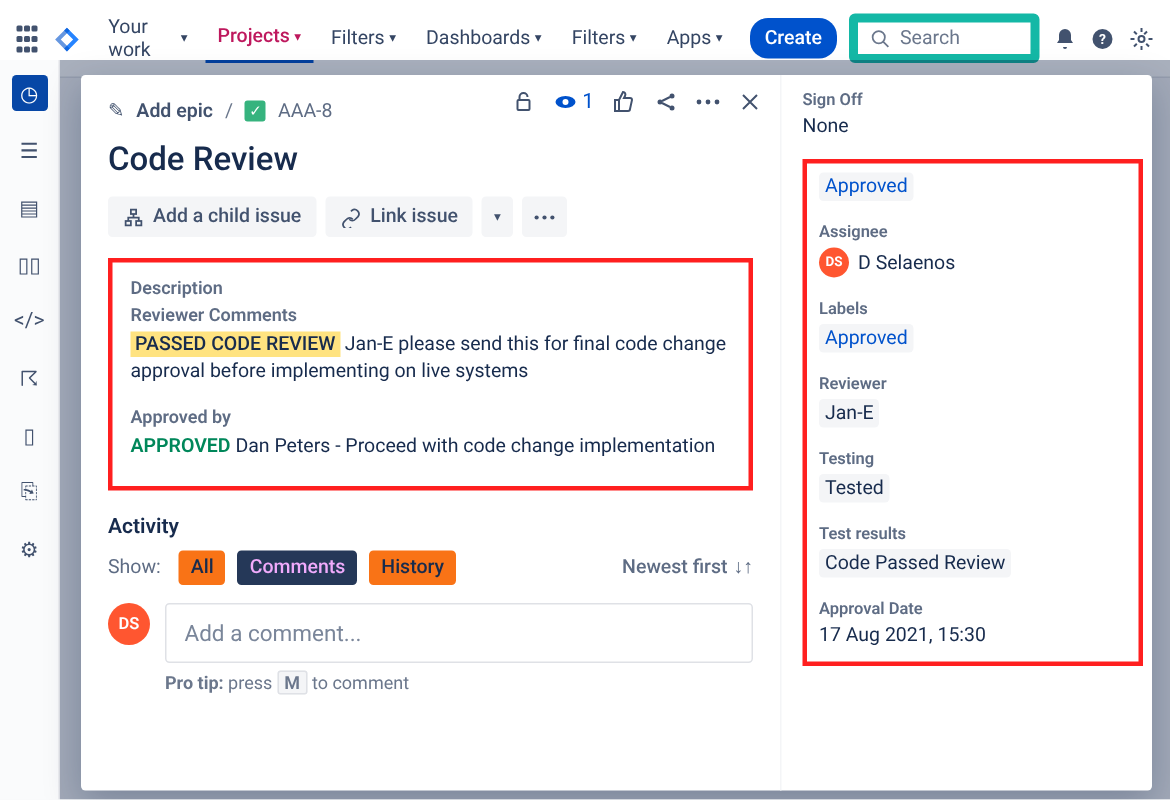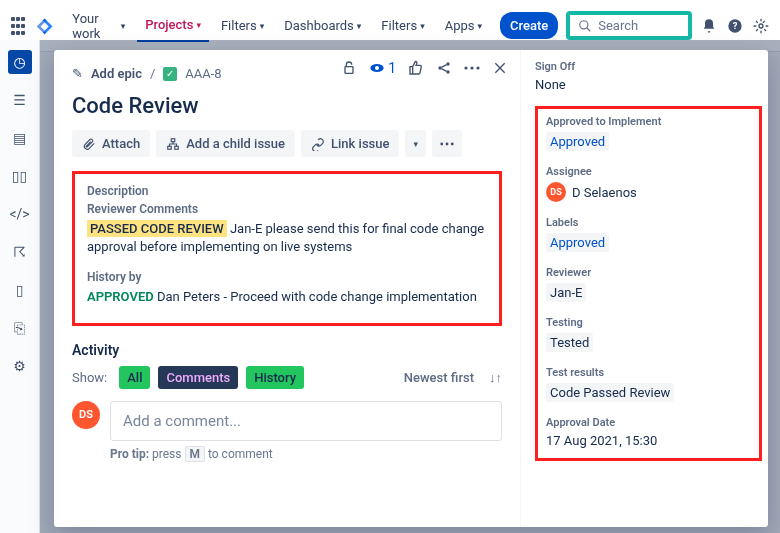--- a/index.html
+++ b/index.html
@@ -6,21 +6,21 @@
   body{background:#f4f5f7;color:#172b4d;font-size:14px;width:780px;height:533px;overflow:hidden;position:relative}
   .topnav{height:52px;background:#fff;border-bottom:1px solid #dfe1e6;display:flex;align-items:center;padding:0 10px;gap:4px}
   .topnav .grid{width:20px;height:20px;display:flex;flex-wrap:wrap;gap:1px;align-items:center;justify-content:center;cursor:pointer}
   .topnav .grid span{width:4px;height:4px;background:#42526e;border-radius:1px}
   .nav-logo{color:#0052cc;font-size:18px;margin:0 6px}
   .nav-item{color:#344563;font-size:13px;padding:8px 8px;cursor:pointer;display:flex;align-items:center;gap:3px}
   .nav-item.active{color:#be185d;border-bottom:2px solid #0052cc;font-weight:500}
   .chev{font-size:9px}
   .create-btn{background:#0052cc;color:#fff;padding:6px 10px;border:none;border-radius:12px;font-size:13px;font-weight:500;cursor:pointer;margin-left:6px}
   .sp{flex:1}
-  .search{display:flex;align-items:center;border:4px solid #14b8a6;border-radius:4px;padding:3px 8px;width:150px;color:#6b778c;gap:6px;font-size:13px}
+  .search{display:flex;align-items:center;border:6px solid #14b8a6;border-radius:4px;padding:3px 8px;width:150px;color:#6b778c;gap:6px;font-size:13px}
   .ticon{width:22px;height:22px;color:#42526e;display:flex;align-items:center;justify-content:center;border-radius:50%;cursor:pointer;margin-left:4px}
   .leftrail{position:absolute;left:0;top:40px;bottom:0;width:40px;background:#fafbfc;border-right:1px solid #dfe1e6;display:flex;flex-direction:column;align-items:center;padding-top:10px;gap:14px}
   .leftrail .ritem{width:24px;height:24px;color:#42526e;display:flex;align-items:center;justify-content:center;font-size:14px}
   .leftrail .proj{width:24px;height:24px;background:#0747a6;color:#fff;border-radius:3px;display:flex;align-items:center;justify-content:center;font-size:14px}
   .mask{position:absolute;inset:40px 0 0 40px;background:rgba(9,30,66,.35)}
   .modal{position:absolute;left:54px;right:12px;top:50px;bottom:6px;background:#fff;border-radius:3px;box-shadow:0 8px 24px rgba(9,30,66,.25);display:flex}
   .main{flex:1;position:relative;padding:16px 18px 0 18px;overflow:hidden}
   .side{width:248px;border-left:1px solid #f4f5f7;padding:10px 6px 0 14px;overflow:auto;font-size:12px;position:relative}
   .bc{display:flex;align-items:center;gap:8px;font-size:13px;color:#5e6c84}
   .bc .pen{color:#42526e}
@@ -34,23 +34,23 @@
   .abtn.sm{padding:6px 8px}
   .descbox{border:3px solid #ff1f1f;padding:10px 12px 16px;margin-bottom:16px}
   .descbox h4{font-size:12px;color:#5e6c84;font-weight:600;margin-bottom:4px}
   .descbox p{font-size:13px;color:#172b4d;margin-bottom:14px;line-height:1.4}
   .descbox p:last-child{margin-bottom:0}
   .hl{background:#ffe380;padding:1px 3px;font-weight:500}
   .gr{color:#00875a;font-weight:600}
   .activity h4{font-size:14px;font-weight:600;margin-bottom:8px}
   .tabs{display:flex;align-items:center;gap:8px;font-size:13px;margin-bottom:12px}
   .tabs .lbl{color:#5e6c84;margin-right:4px}
-  .tabs .tab{background:#22c55e;padding:4px 8px;border-radius:3px;cursor:pointer;font-weight:500}
+  .tabs .tab{background:#f97316;padding:4px 8px;border-radius:3px;cursor:pointer;font-weight:500}
   .tabs .tab.on{background:#253858;color:#f0abfc}
-  .tabs .nf{margin-left:auto;color:#5e6c84;font-weight:500;display:flex;align-items:center;gap:15px;cursor:pointer}
+  .tabs .nf{margin-left:auto;color:#5e6c84;font-weight:500;display:flex;align-items:center;gap:4px;cursor:pointer}
   .addc{display:flex;gap:10px;align-items:flex-start;margin-bottom:6px}
   .avatar{width:28px;height:28px;border-radius:50%;background:#ff5630;color:#fff;display:flex;align-items:center;justify-content:center;font-size:11px;font-weight:600;flex-shrink:0}
   .cin{flex:1;border:1px solid #dfe1e6;border-radius:3px;padding:10px 12px;color:#7a869a;font-size:15px}
   .protip{font-size:12px;color:#6b778c;margin-left:38px;margin-bottom:14px}
   .protip .key{background:#f4f5f7;border:1px solid #dfe1e6;padding:0 4px;border-radius:2px;font-weight:600}
   .side .fld{margin-bottom:14px}
   .side .fld .k{color:#5e6c84;font-size:11px;font-weight:600;margin-bottom:4px}
   .side .fld .v{color:#172b4d;font-size:13px}
   .side .llink{color:#0052cc}
   .chip{display:inline-block;background:#f4f5f7;padding:2px 4px;border-radius:3px}
@@ -196,26 +196,20 @@
       <span class="slash">/</span>
       <span class="issuetype">✓</span>
       <span>AAA-8</span>
     </div>
 
     <h1 class="title">Code Review</h1>
 
     <div class="actions">
       <button class="abtn">
           <svg width="14" height="14" viewBox="0 0 24 24">
-            <path d="M21 11l-9 9a5 5 0 01-7-7l9-9a3 3 0 014 4l-9 9a1 1 0 01-1.5-1.5L15 8" fill="none" stroke="#42526e" stroke-width="2"></path>
-          </svg>
-          <span>Attach</span>
-        </button>
-      <button class="abtn">
-          <svg width="14" height="14" viewBox="0 0 24 24">
             <rect x="9" y="3" width="6" height="5" fill="none" stroke="#42526e" stroke-width="2"></rect>
             <rect x="3" y="16" width="6" height="5" fill="none" stroke="#42526e" stroke-width="2"></rect>
             <rect x="15" y="16" width="6" height="5" fill="none" stroke="#42526e" stroke-width="2"></rect>
             <path d="M12 8v4m-6 4v-4h12v4" fill="none" stroke="#42526e" stroke-width="2"></path>
           </svg>
           <span>Add a child issue</span>
         </button>
       <button class="abtn">
           <svg width="14" height="14" viewBox="0 0 24 24">
             <path d="M10 14a5 5 0 007 0l3-3a5 5 0 00-7-7l-1 1m2 9a5 5 0 00-7 0l-3 3a5 5 0 007 7l1-1" fill="none" stroke="#42526e" stroke-width="2"></path>
@@ -231,21 +225,21 @@
             <circle cx="8" cy="2" r="1.6" fill="#42526e"></circle>
             <circle cx="14" cy="2" r="1.6" fill="#42526e"></circle>
           </svg>
         </button>
     </div>
 
     <div class="descbox">
       <h4>Description</h4>
       <h4>Reviewer Comments</h4>
       <p><span class="hl">PASSED CODE REVIEW</span>  <span>Jan-E please send this for final code change approval before implementing on live systems</span></p>
-      <h4>History by</h4>
+      <h4>Approved by</h4>
       <p><span class="gr">APPROVED</span>  <span>Dan Peters - Proceed with code change implementation</span></p>
     </div>
 
     <div class="activity">
       <h4>Activity</h4>
       <div class="tabs">
         <span class="lbl">Show:</span>
         <span class="tab">All</span>
         <span class="tab on">Comments</span>
         <span class="tab">History</span>
@@ -264,21 +258,20 @@
 
   </div>
 
   <div class="side">
     <div class="fld">
       <div class="k">Sign Off</div>
       <div class="v">None</div>
     </div>
     <div class="redbox">
       <div class="fld">
-        <div class="k">Approved to Implement</div>
         <div class="v"><span class="chip llink">Approved</span></div>
       </div>
       <div class="fld">
         <div class="k">Assignee</div>
         <div class="v assn">
             <span class="av">DS</span>
             <span>D Selaenos</span>
           </div>
       </div>
       <div class="fld">

